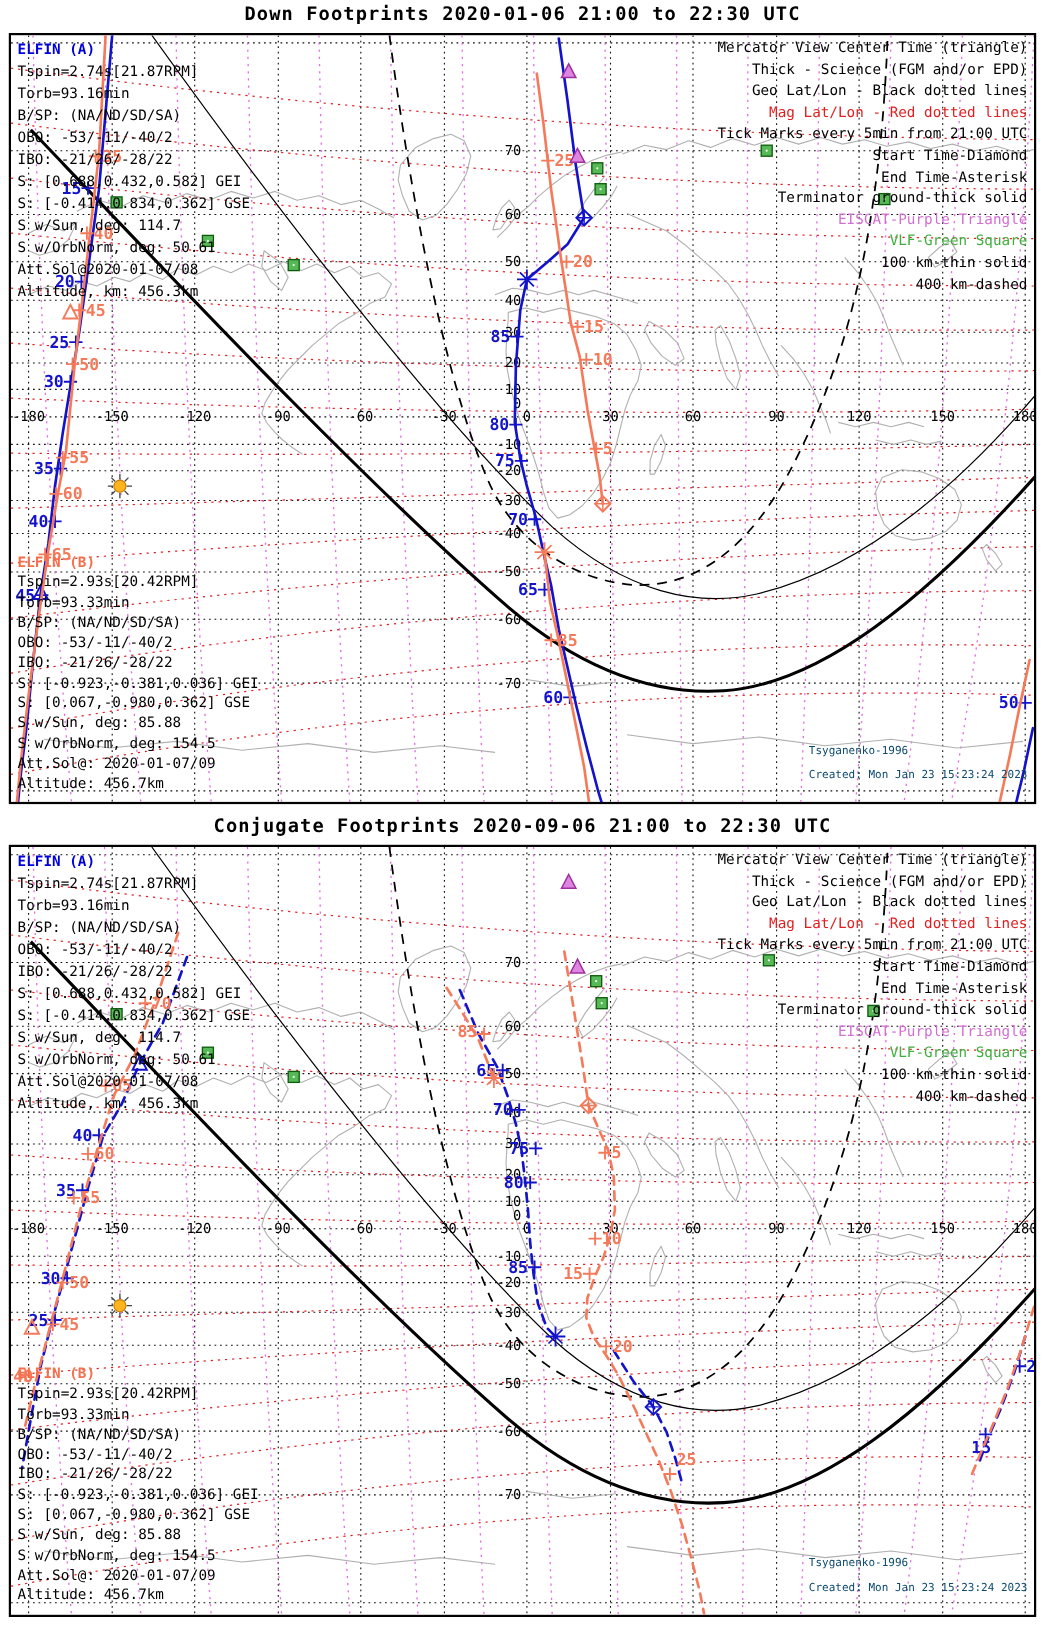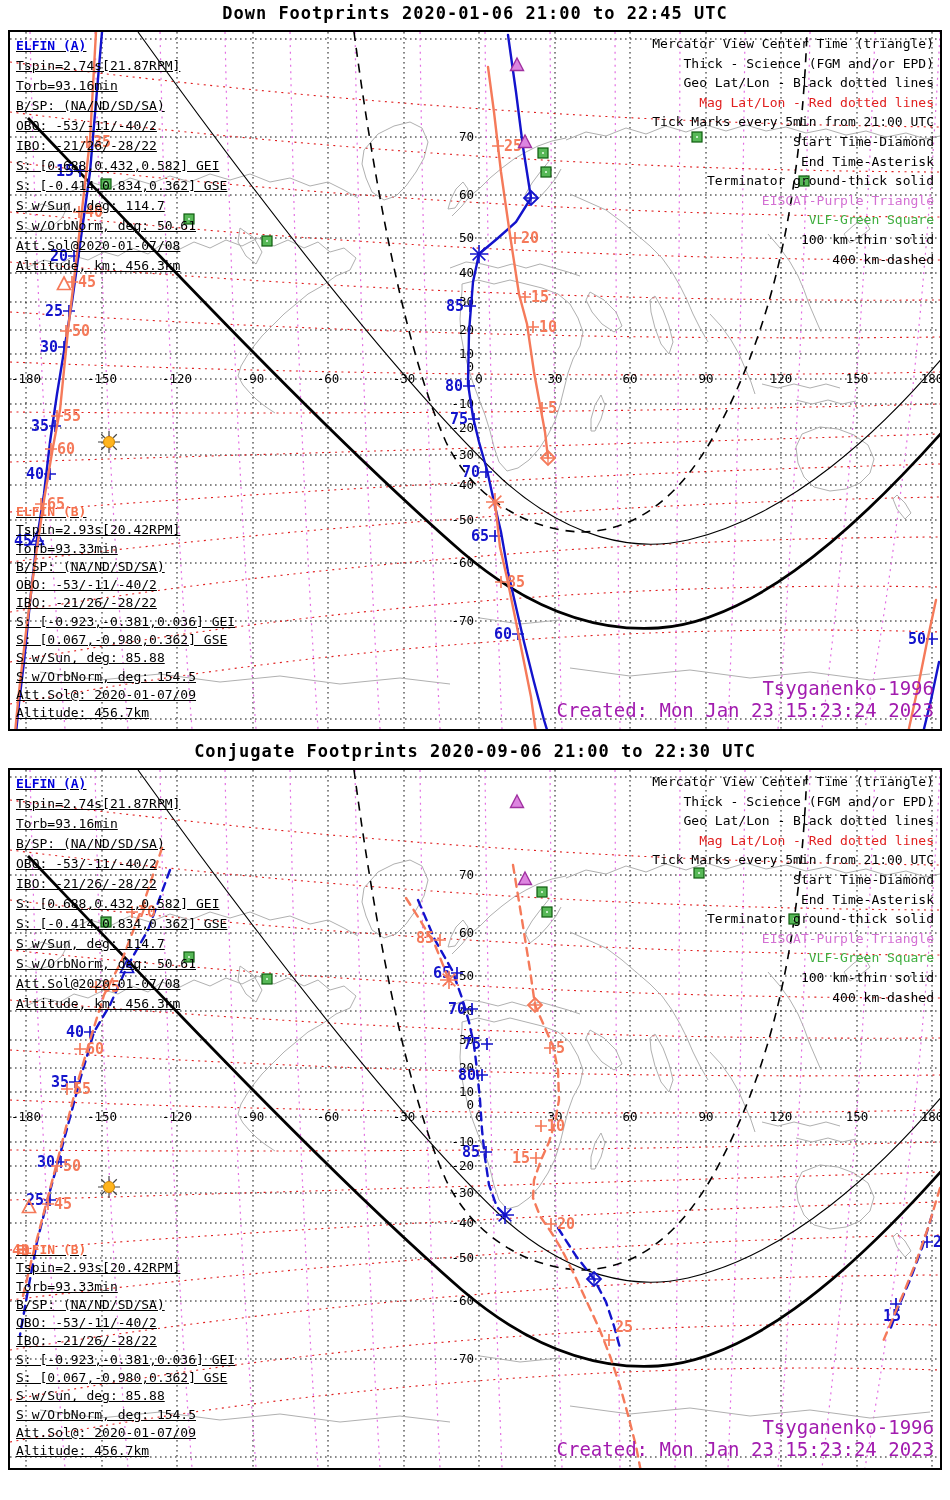--- a/index.html
+++ b/index.html
@@ -2,33 +2,33 @@
 <html><head>
 <meta charset="utf-8">
 <style>
   html,body{margin:0;padding:0;background:#fff;}
   .page{position:relative;width:950px;height:1500px;background:#ffffff;
         font-family:"DejaVu Sans Mono","Liberation Mono",monospace;overflow:hidden;}
   .ptitle{position:absolute;left:0;width:100%;text-align:center;font-size:17px;
         font-weight:bold;letter-spacing:1px;color:#000;}
   .panel{position:absolute;border:2px solid #000;background:#fff;box-sizing:border-box;overflow:hidden;}
   .panel svg{position:absolute;left:0;top:0;}
-  .info{position:absolute;font-size:13px;color:#000;white-space:pre;z-index:5;text-decoration:underline;}
+  .info{position:absolute;font-size:13px;color:#000;white-space:pre;z-index:5;}
   .info div{height:20px;}
   .info .hdr{font-weight:bold;}
   .rlegend{position:absolute;right:6px;text-align:right;font-size:13px;z-index:5;white-space:pre;}
   .rlegend div{height:19.6px;}
-  .credits{position:absolute;right:6px;text-align:right;font-size:19px;color:#a21caf;z-index:5;}
+  .credits{position:absolute;right:6px;font-size:10px;color:#0c4a6e;z-index:5;}
   .credits div{height:22px;}
 </style>
 </head>
 <body>
 
 <div class="page">
-  <div class="ptitle" style="top:3px">Down Footprints 2020-01-06 21:00 to 22:45 UTC</div>
+  <div class="ptitle" style="top:3px">Down Footprints 2020-01-06 21:00 to 22:30 UTC</div>
   <div class="panel" id="panel0" style="left: 8px; top: 30px; width: 934px; height: 701px;">
       <svg width="930" height="697">
         <g>
           <line x1="0" y1="7" x2="930" y2="7" stroke="#111111" stroke-width="1" stroke-dasharray="1.6 3.4"></line>
           <line x1="0" y1="105" x2="930" y2="105" stroke="#111111" stroke-width="1" stroke-dasharray="1.6 3.4"></line>
           <line x1="0" y1="163" x2="930" y2="163" stroke="#111111" stroke-width="1" stroke-dasharray="1.6 3.4"></line>
           <line x1="0" y1="206" x2="930" y2="206" stroke="#111111" stroke-width="1" stroke-dasharray="1.6 3.4"></line>
           <line x1="0" y1="241" x2="930" y2="241" stroke="#111111" stroke-width="1" stroke-dasharray="1.6 3.4"></line>
           <line x1="0" y1="270" x2="930" y2="270" stroke="#111111" stroke-width="1" stroke-dasharray="1.6 3.4"></line>
           <line x1="0" y1="298" x2="930" y2="298" stroke="#111111" stroke-width="1" stroke-dasharray="1.6 3.4"></line>

